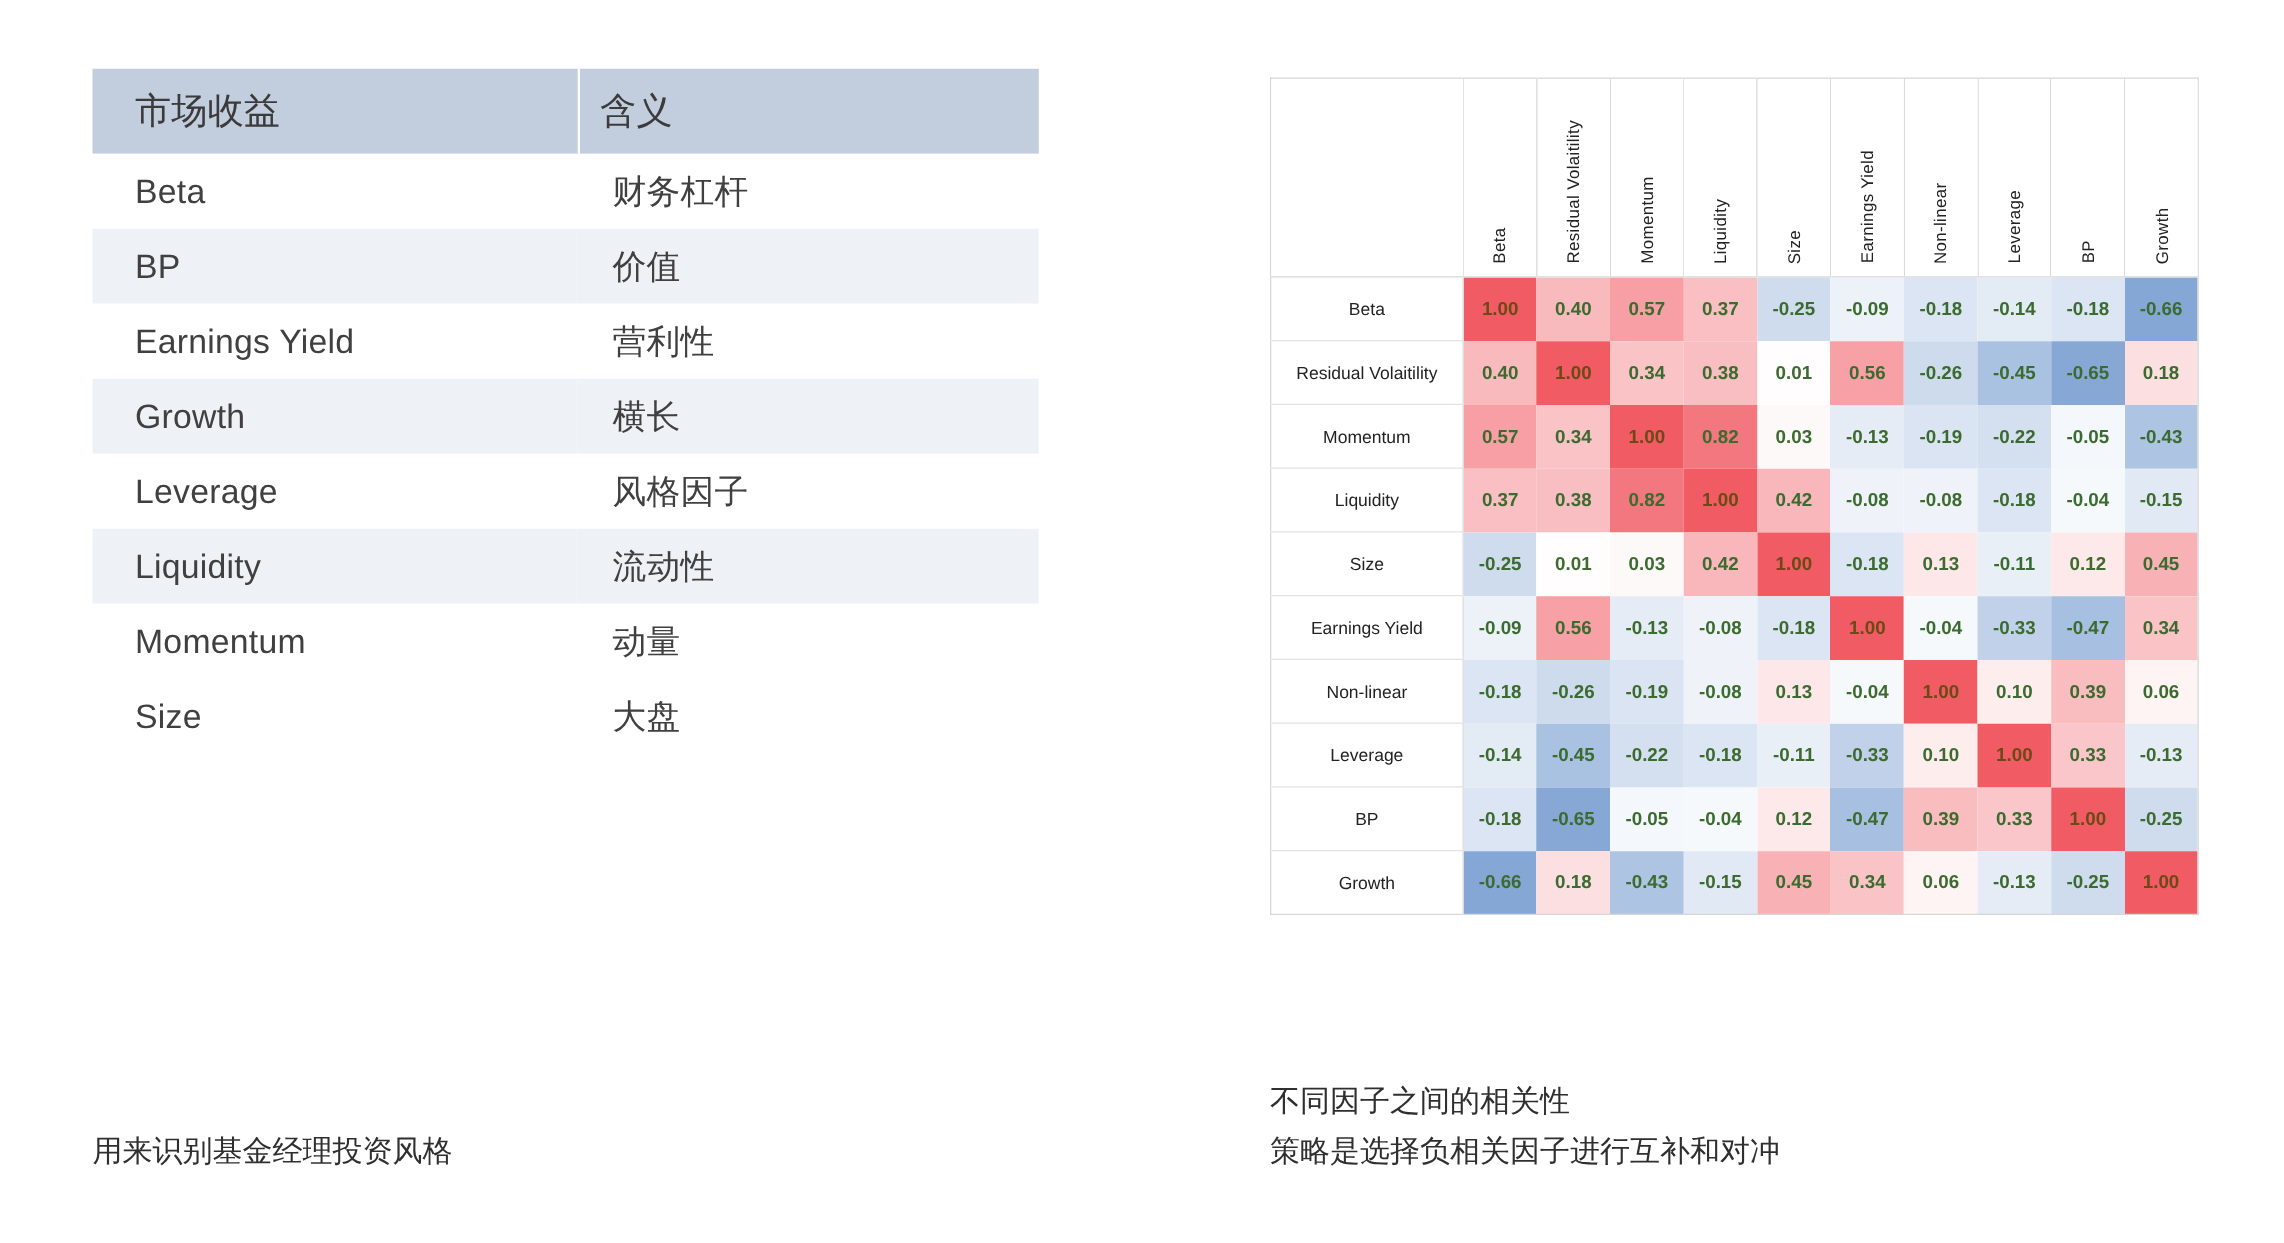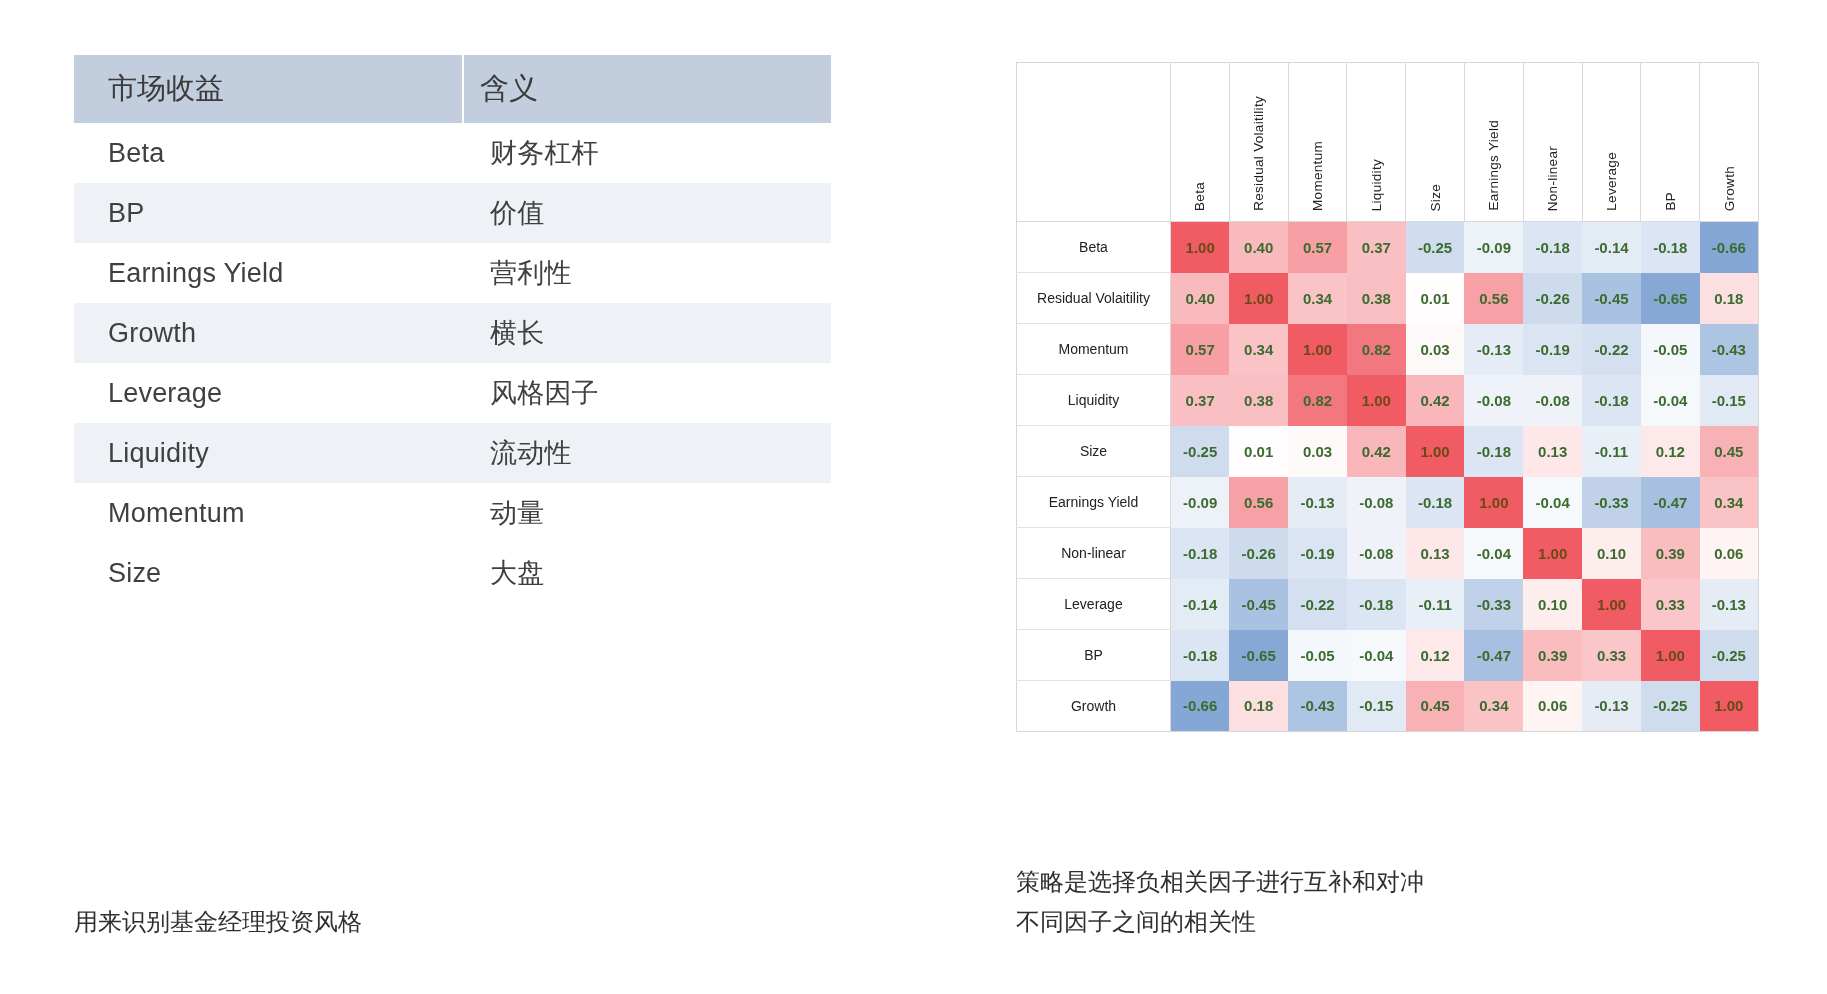--- a/index.html
+++ b/index.html
@@ -379,15 +379,15 @@
           <td class="cell" style="background: rgb(254, 244, 244);">0.06</td>
           <td class="cell" style="background: rgb(229, 236, 246);">-0.13</td>
           <td class="cell" style="background: rgb(207, 220, 238);">-0.25</td>
           <td class="cell diag" style="background: rgb(241, 91, 99);">1.00</td>
         </tr>
       </tbody>
   </table>
 </div>
 
 <div id="right-caption">
+  <span class="cap-line">不同因子之间的相关性</span>
   <span class="cap-line">策略是选择负相关因子进行互补和对冲</span>
-  <span class="cap-line">不同因子之间的相关性</span>
 </div>
 
 </body></html>

